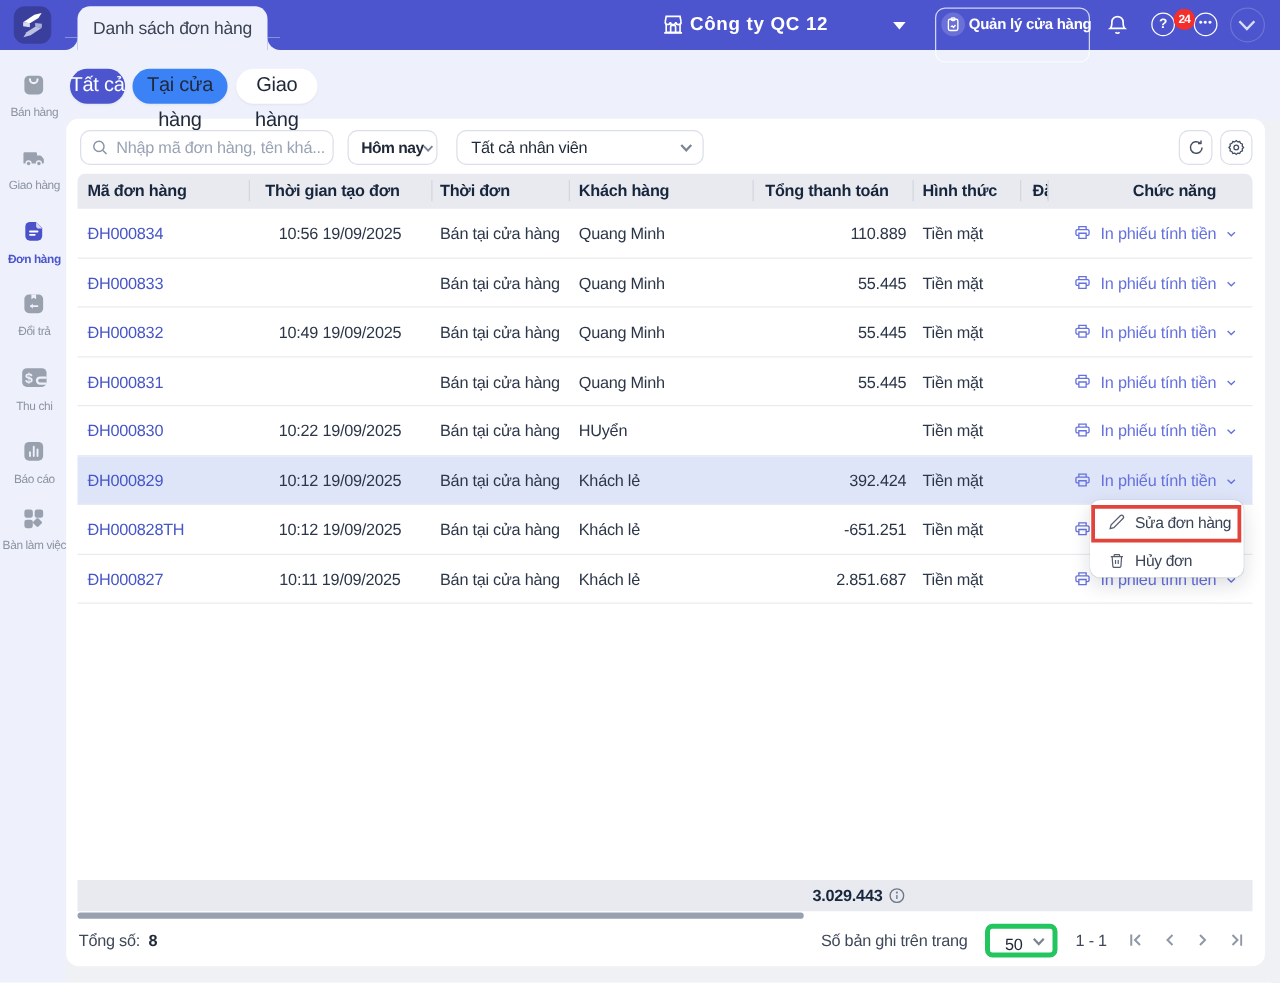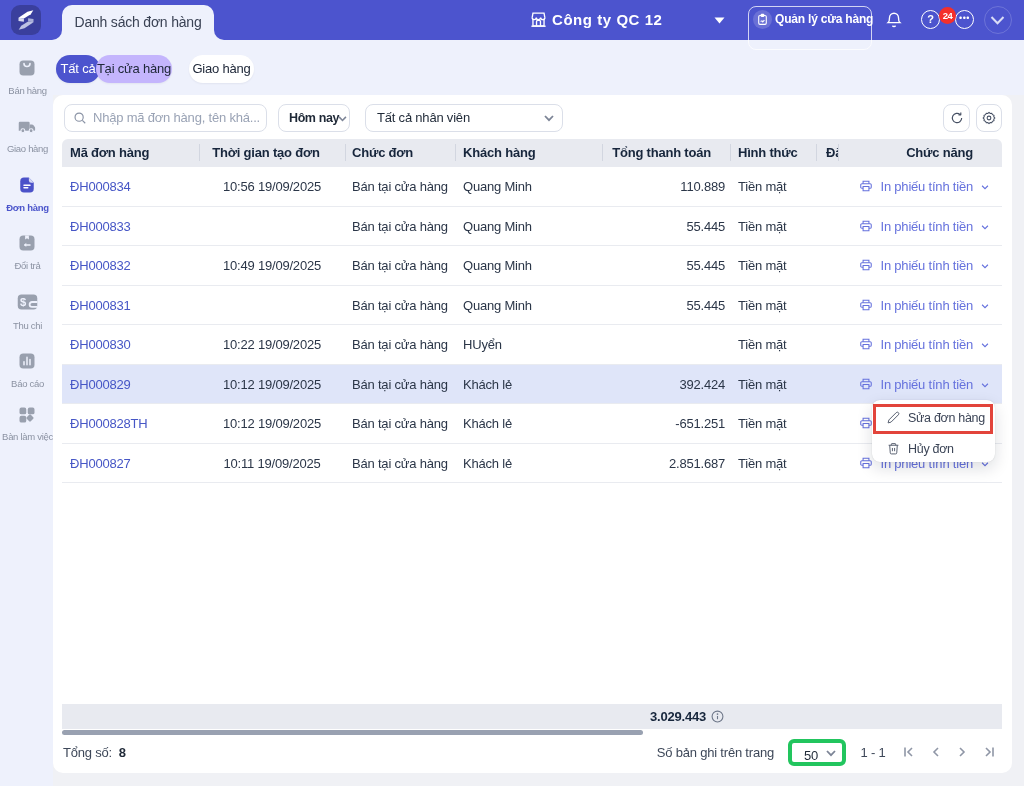--- a/index.html
+++ b/index.html
@@ -22,23 +22,23 @@
 .topcircle { position:absolute; top:10px; width:19px; height:19px; border:1.5px solid #fff; border-radius:50%; color:#fff; text-align:center; }
 #badge { position:absolute; left:895px; top:7px; width:17px; height:17px; background:#F42F2B; border-radius:50%; color:#fff; font-size:9.5px; font-weight:700; line-height:17px; text-align:center; letter-spacing:-0.5px; z-index:3;margin-left:44px;}
 .sidelabel { position:absolute; left:0; width:55px; font-size:9.5px; letter-spacing:-0.3px; color:#8B92A2; text-align:center; }
 .sidelabel.active { color:#4B55CB; font-weight:700; }
 
 
 #behind { position:absolute; left:53px; top:95px; width:971px; height:691px; background:#F0F1F5; }
 #card { position:absolute; left:53px; top:95px; width:959px; height:678px; background:#fff; border-radius:10px; }
 
 
-.pill { position:absolute; top:55px; height:28px; border-radius:14px; font-size:13px; line-height:28px; text-align:center; box-shadow:0 1px 2px rgba(30,41,59,0.06); }
+.pill { position:absolute; top:55px; height:28px; border-radius:14px; font-size:16px; line-height:28px; text-align:center; box-shadow:0 1px 2px rgba(30,41,59,0.06); }
 #pill1 { left:56px; width:44px; background:#4C54CE; color:#fff; }
-#pill2 { left:96px; width:76px; background:#c4b5fd; color:#20293A;text-align:center; }
+#pill2 { left:106px; width:76px; background:#3b82f6; color:#20293A;text-align:center; }
 #pill3 { left:189px; width:65px; background:#fff; color:#20293A; }
 
 
 .inputbox { position:absolute; top:104px; height:28px; background:#fff; border:1px solid #DBDFE9; border-radius:8px; font-size:13px; color:#1F2937; }
 #search { left:64px; width:203px; color:#9AA3B5; line-height:26px; }
 #homnay { left:278px; width:72px; font-weight:700; font-size:12.5px; letter-spacing:-0.4px; line-height:26px; }
 #staff  { left:365px; width:198px; line-height:26px; }
 #btnrefresh { left:943px; width:27px; }
 #btngear { left:976px; width:26px; }
 
@@ -203,21 +203,21 @@
   </svg>
 <div class="inputbox" id="btngear"></div>
 <svg class="abs" style="left:982px;top:111px;" width="14" height="14" viewBox="0 0 24 24" fill="none" stroke="#454F63" stroke-width="1.8">
     <path d="M12 2.5l2 1.8 2.7-.5 1.2 2.5 2.6 1-.3 2.7 1.8 2-1.8 2 .3 2.7-2.6 1-1.2 2.5-2.7-.5-2 1.8-2-1.8-2.7.5-1.2-2.5-2.6-1 .3-2.7-1.8-2 1.8-2-.3-2.7 2.6-1 1.2-2.5 2.7.5z"></path>
     <circle cx="12" cy="12" r="3.2"></circle>
   </svg>
 
 <div id="thead"></div>
 <div class="hcell" style="left:70px;">Mã đơn hàng</div>
 <div class="hcell" style="left:199px; width:134px; text-align:center;">Thời gian tạo đơn</div>
-<div class="hcell" style="left:352px;">Chức đơn</div>
+<div class="hcell" style="left:352px;">Thời đơn</div>
 <div class="hcell" style="left:463px;">Khách hàng</div>
 <div class="hcell" style="left:602px; width:109px; text-align:right;">Tổng thanh toán</div>
 <div class="hcell" style="left:738px;">Hình thức</div>
 <div class="hcell" style="left:826px; width:12px; overflow:hidden;">Đặ</div>
 <div class="hcell" style="left:838px; width:135px; text-align:right;">Chức năng</div>
 <div class="hsep" style="left:199px;"></div>
 <div class="hsep" style="left:345px;"></div>
 <div class="hsep" style="left:455px;"></div>
 <div class="hsep" style="left:602px;"></div>
 <div class="hsep" style="left:730px;"></div>

